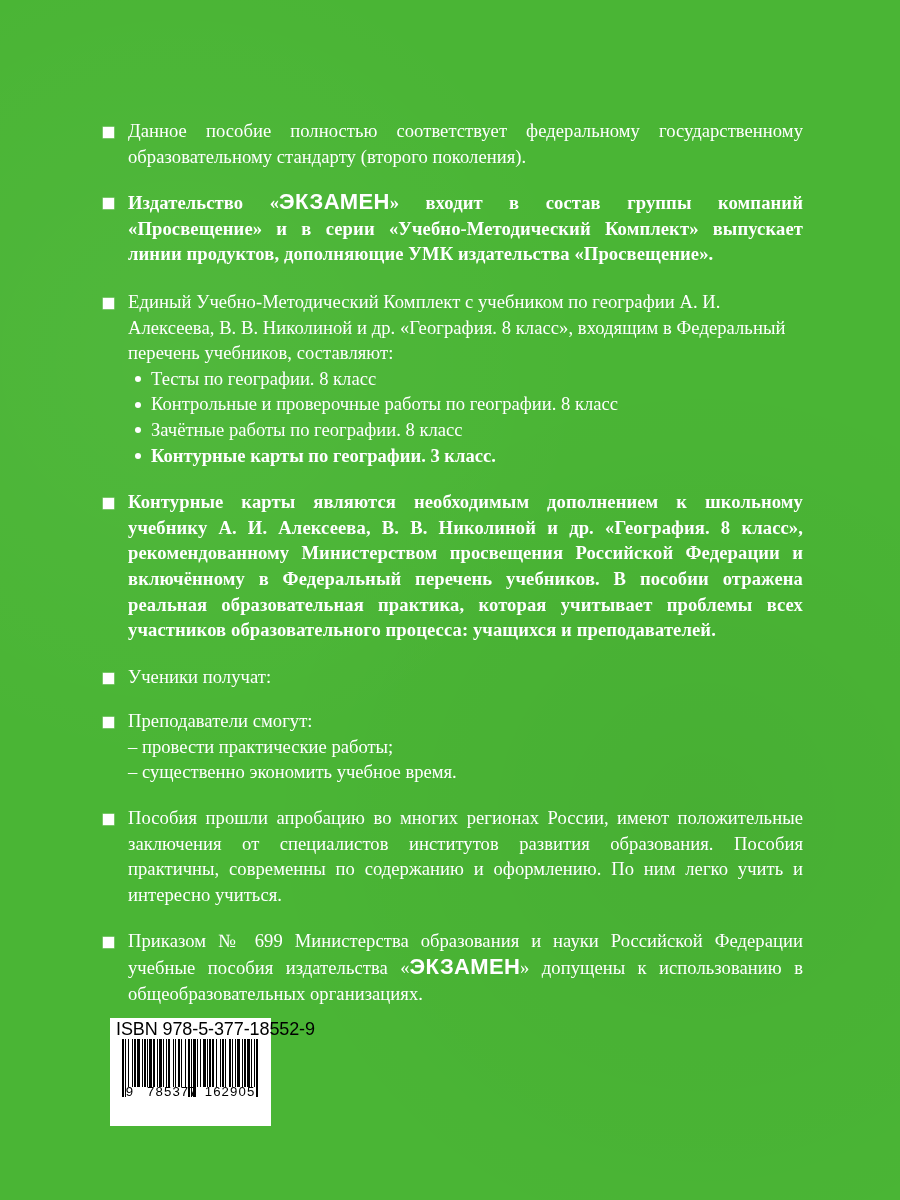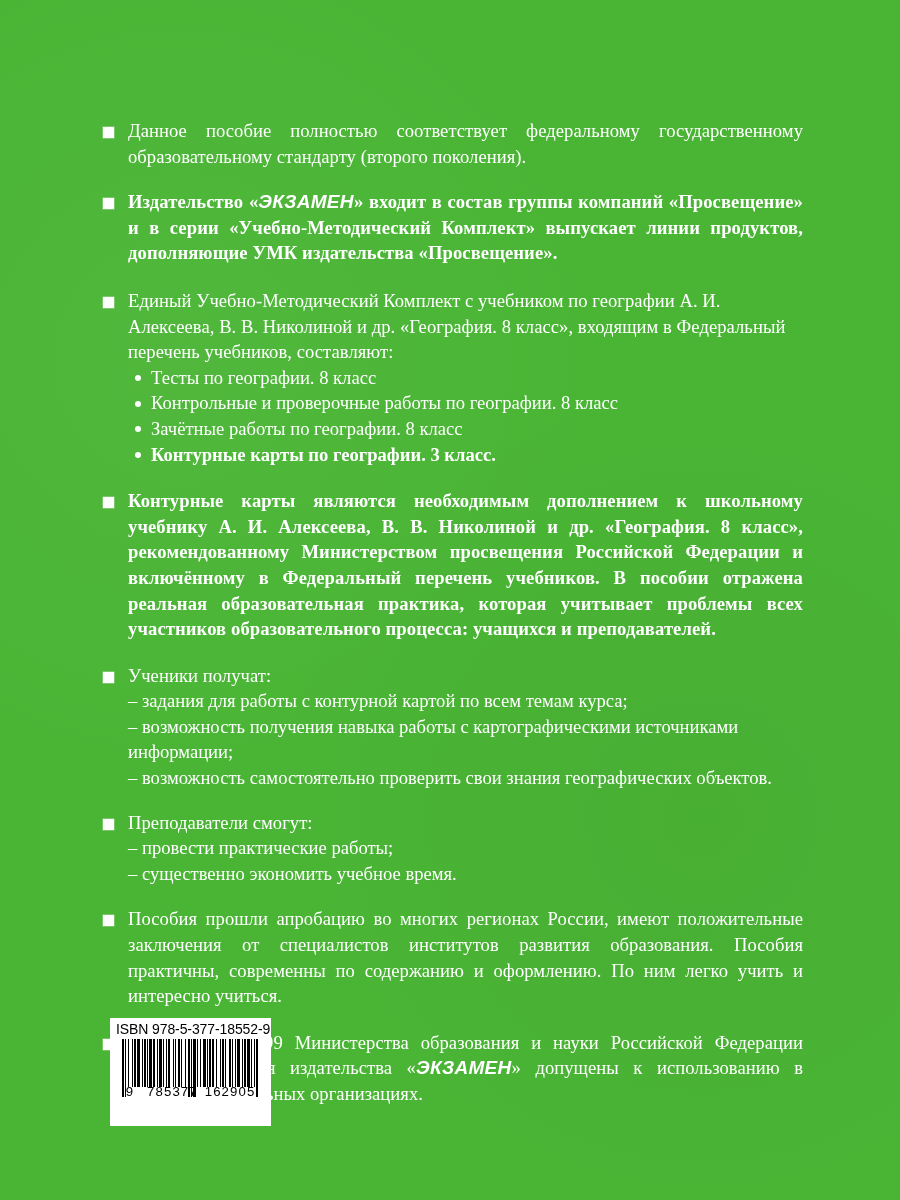--- a/index.html
+++ b/index.html
@@ -59,22 +59,21 @@
   }
   .para.nojust { text-align: left; }
   .para.bold {
     font-weight: bold;
     letter-spacing: 0.1px;
   }
 
   .exam {
     font-family: "Liberation Sans", sans-serif;
     font-weight: bold;
-    font-style: italic;
-    font-size: 19px;
+    font-size: 22px;
     letter-spacing: 0.3px;
   }
 
   
   .sublist {
     list-style: none;
     margin: 0;
     padding: 0;
   }
   .sublist li {
@@ -114,21 +113,21 @@
     top: 1018px;
     width: 161px;
     height: 108px;
     background: #ffffff;
     box-sizing: border-box;
     padding: 4px 6px 3px 6px;
   }
   .isbn-line {
     color: #000000;
     font-family: "Liberation Sans", sans-serif;
-    font-size: 14px;
+    font-size: 18px;
     letter-spacing: -0.1px;
     text-align: left;
     line-height: 14px;
     white-space: nowrap;
   }
   .bars {
     margin-top: 3px;
     height: 58px;
     display: flex;
     align-items: flex-start;
@@ -179,25 +178,20 @@
   </div>
 
   <div class="block" style="margin-bottom:21px;">
     <span class="sq-bullet"></span>
     <p class="para bold">Контурные карты являются необходимым дополнением к школьному учебнику А. И. Алексеева, В. В. Николиной и др. «География. 8 класс», рекомендованному Министерством просвещения Российской Федерации и включённому в Федеральный перечень учебников. В пособии отражена реальная образовательная практика, которая учитывает проблемы всех участников образовательного процесса: учащихся и преподавателей.</p>
   </div>
 
   <div class="block" style="margin-bottom:19px;font-family:Liberation Serif, serif;">
     <span class="sq-bullet"></span>
     <p class="para nojust">Ученики получат:</p>
-    <ul class="dashlist">
-      <li>– задания для работы с контурной картой по всем темам курса;</li>
-      <li>– возможность получения навыка работы с картографическими источниками информации;</li>
-      <li>– возможность самостоятельно проверить свои знания географических объектов.</li>
-    </ul>
   </div>
 
   <div class="block" style="margin-bottom:20px;">
     <span class="sq-bullet"></span>
     <p class="para nojust">Преподаватели смогут:</p>
     <ul class="dashlist">
       <li>– провести практические работы;</li>
       <li>– существенно экономить учебное время.</li>
     </ul>
   </div>

